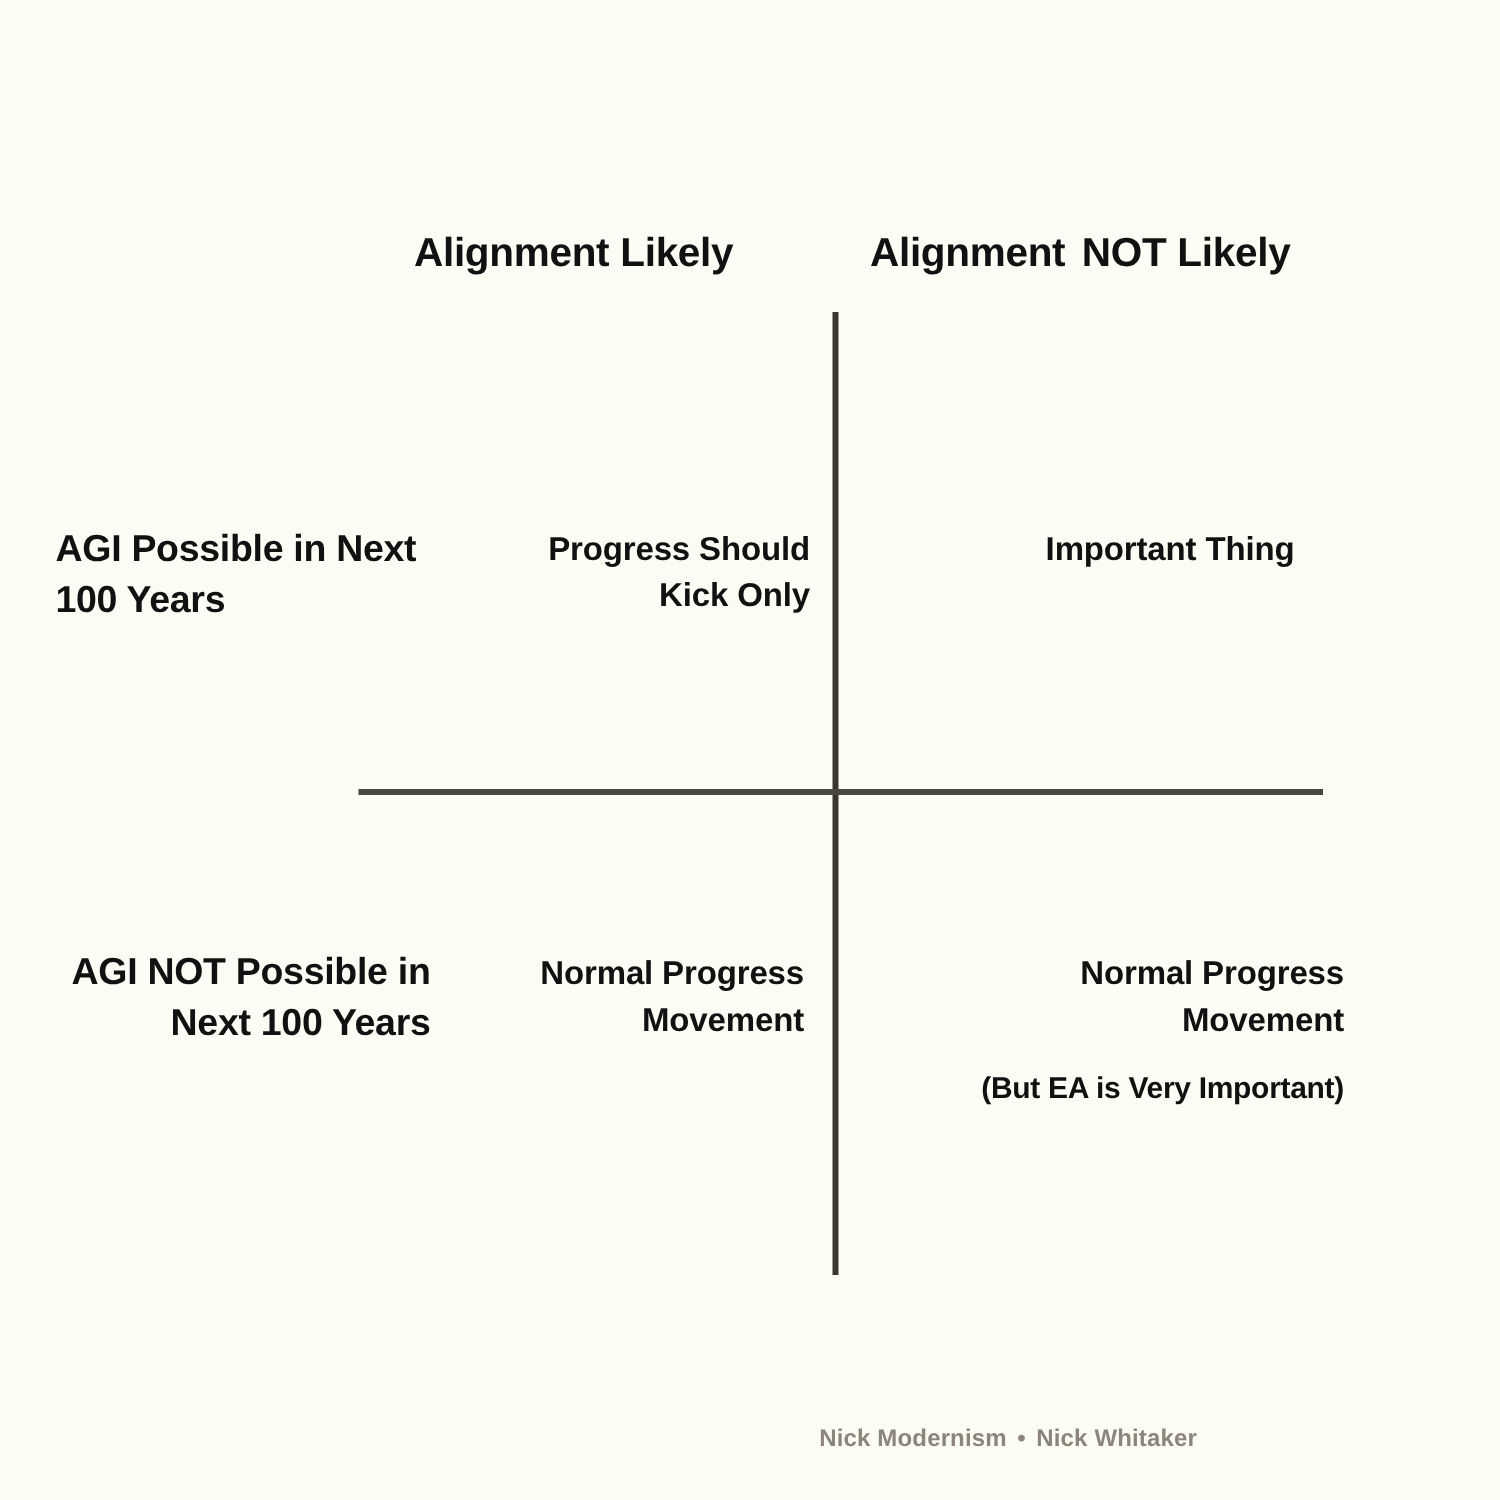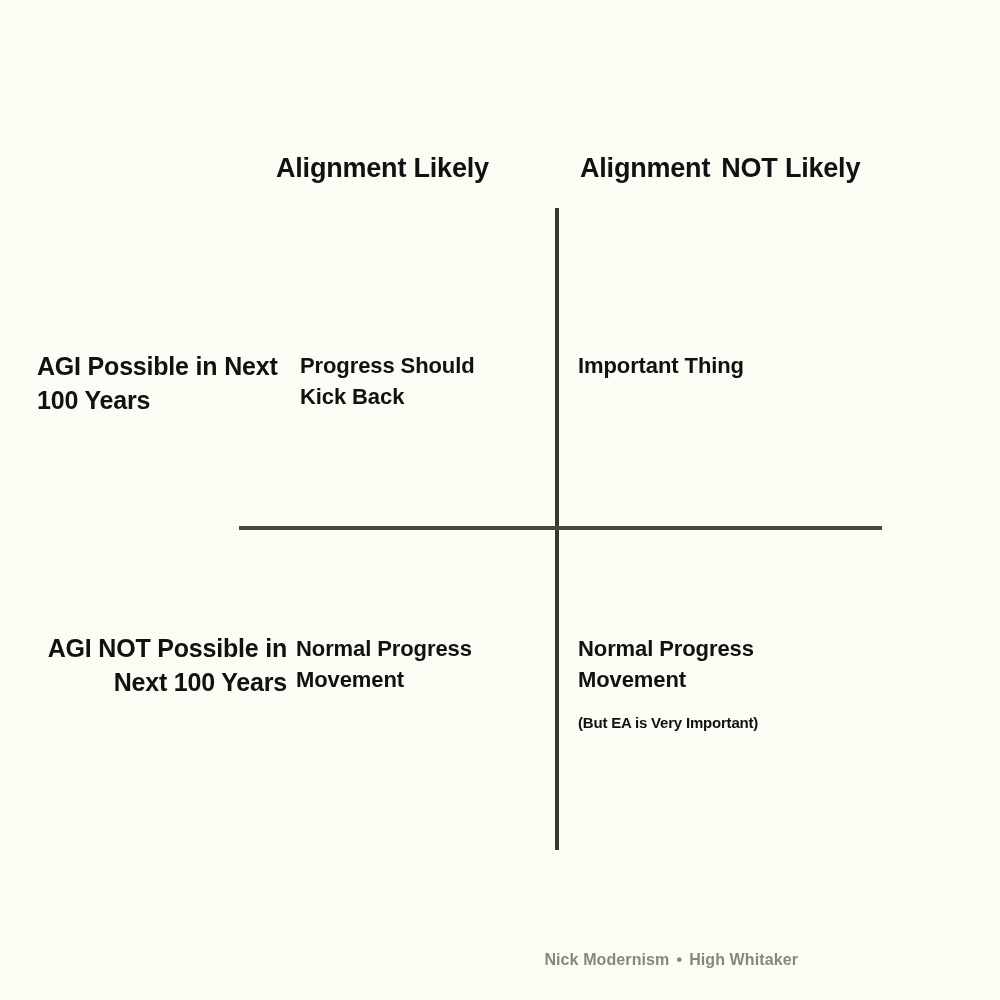--- a/index.html
+++ b/index.html
@@ -65,37 +65,37 @@
     letter-spacing: -0.2px;
     color: #111111;
     text-align: left;
   }
   #row-label-top    { top: 349px; }
   #row-label-bottom { top: 631px; text-align: right; }
 
   
   .quadrant {
     position: absolute;
-    text-align: left;
+    text-align: right;
     font-size: 22px;
     font-weight: bold;
     line-height: 1.42;
     letter-spacing: -0.1px;
     color: #111111;
   }
   #quadrant-top-left     { left: 300px; top: 350px; width: 240px; }
   #quadrant-top-right    { left: 578px; top: 350px; width: 285px; }
   #quadrant-bottom-left  { left: 296px; top: 633px; width: 240px; }
   #quadrant-bottom-right { left: 578px; top: 633px; width: 318px; }
 
   .quadrant .line { display: block; }
   .quadrant .em { font-style: italic; }
   .quadrant .note {
     display: block;
-    font-size: 15px;
+    font-size: 20px;
     margin-top: 17px;
     letter-spacing: -0.2px;
   }
 
   
   #footer-credit {
     position: absolute;
     right: 26px;
     bottom: 31px;
     font-size: 16px;
@@ -123,33 +123,33 @@
     <span class="line">Next 100 Years</span>
   </div>
 
   <div class="row-label" id="row-label-bottom">
     <span class="line">AGI NOT Possible</span>
     <span class="line">in Next 100 Years</span>
   </div>
 
   <div class="quadrant" id="quadrant-top-left">
     <span class="line">Progress Should</span>
-    <span class="line">Kick Back</span>
+    <span class="line">Kick Only</span>
   </div>
 
   <div class="quadrant" id="quadrant-top-right">
     <span class="line">Important Thing</span>
   </div>
 
   <div class="quadrant" id="quadrant-bottom-left">
     <span class="line">Normal Progress</span>
     <span class="line">Movement</span>
   </div>
 
   <div class="quadrant" id="quadrant-bottom-right">
     <span class="line">Normal Progress</span>
     <span class="line">Movement</span>
     <span class="note">(But EA is Very Important)</span>
   </div>
 
-  <div id="footer-credit"><span>Nick Modernism</span><span class="sep">•</span><span>High Whitaker</span></div>
+  <div id="footer-credit"><span>Nick Modernism</span><span class="sep">•</span><span>Nick Whitaker</span></div>
 
 </div>
 
 </body></html>

